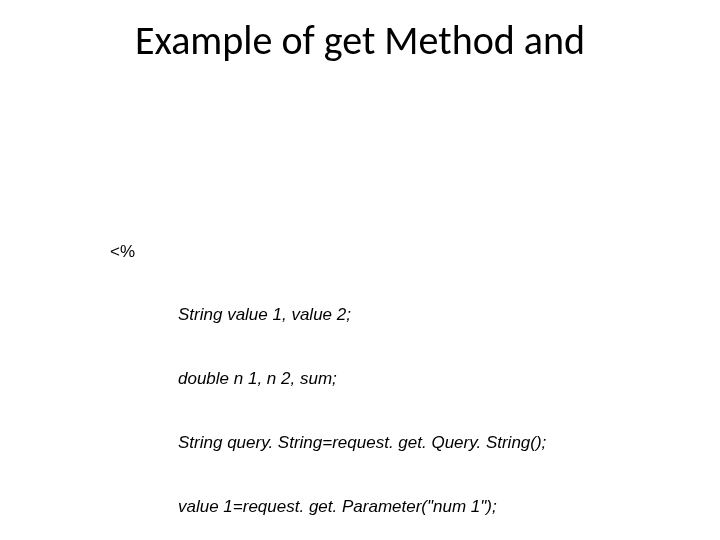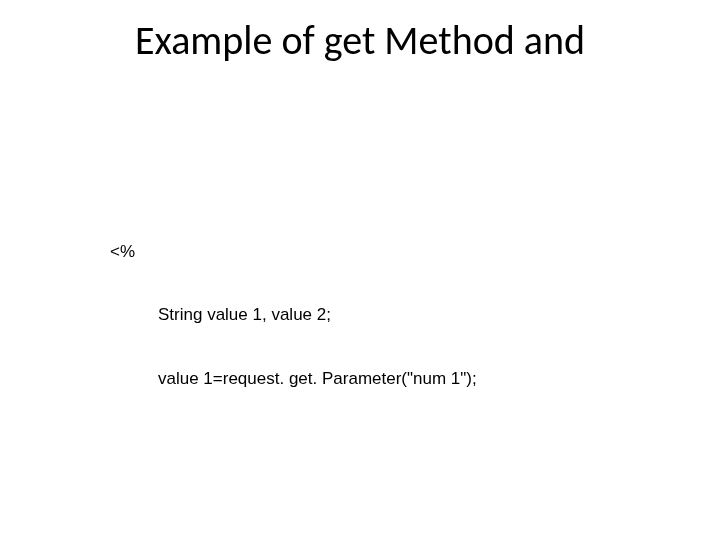--- a/index.html
+++ b/index.html
@@ -34,34 +34,37 @@
     left: 110px;
     font-family: Arial, Helvetica, sans-serif;
     font-size: 17px;
     line-height: 1.25;
     white-space: pre;
   }
   .open-tag, .close-tag {
     margin-left: 0;
   }
   .code-line {
-    margin-left: 48px;
+    margin-left: 68px;
+    font-style: italic;
   }
 </style>
 </head>
 <body>
 
 <div class="slide">
   <div class="title">
     <div>Example of get Method and</div>
   </div>
 
   <div class="code-block">
     <div class="open-tag">&lt;%</div>
     <div class="code-line">String value 1, value 2;</div>
+    <div class="code-line">double n 1, n 2, sum;</div>
+    <div class="code-line">String query. String=request. get. Query. String();</div>
     <div class="code-line">value 1=request. get. Parameter("num 1");</div>
     
     
     
     
     
     
     
   </div>
 </div>

